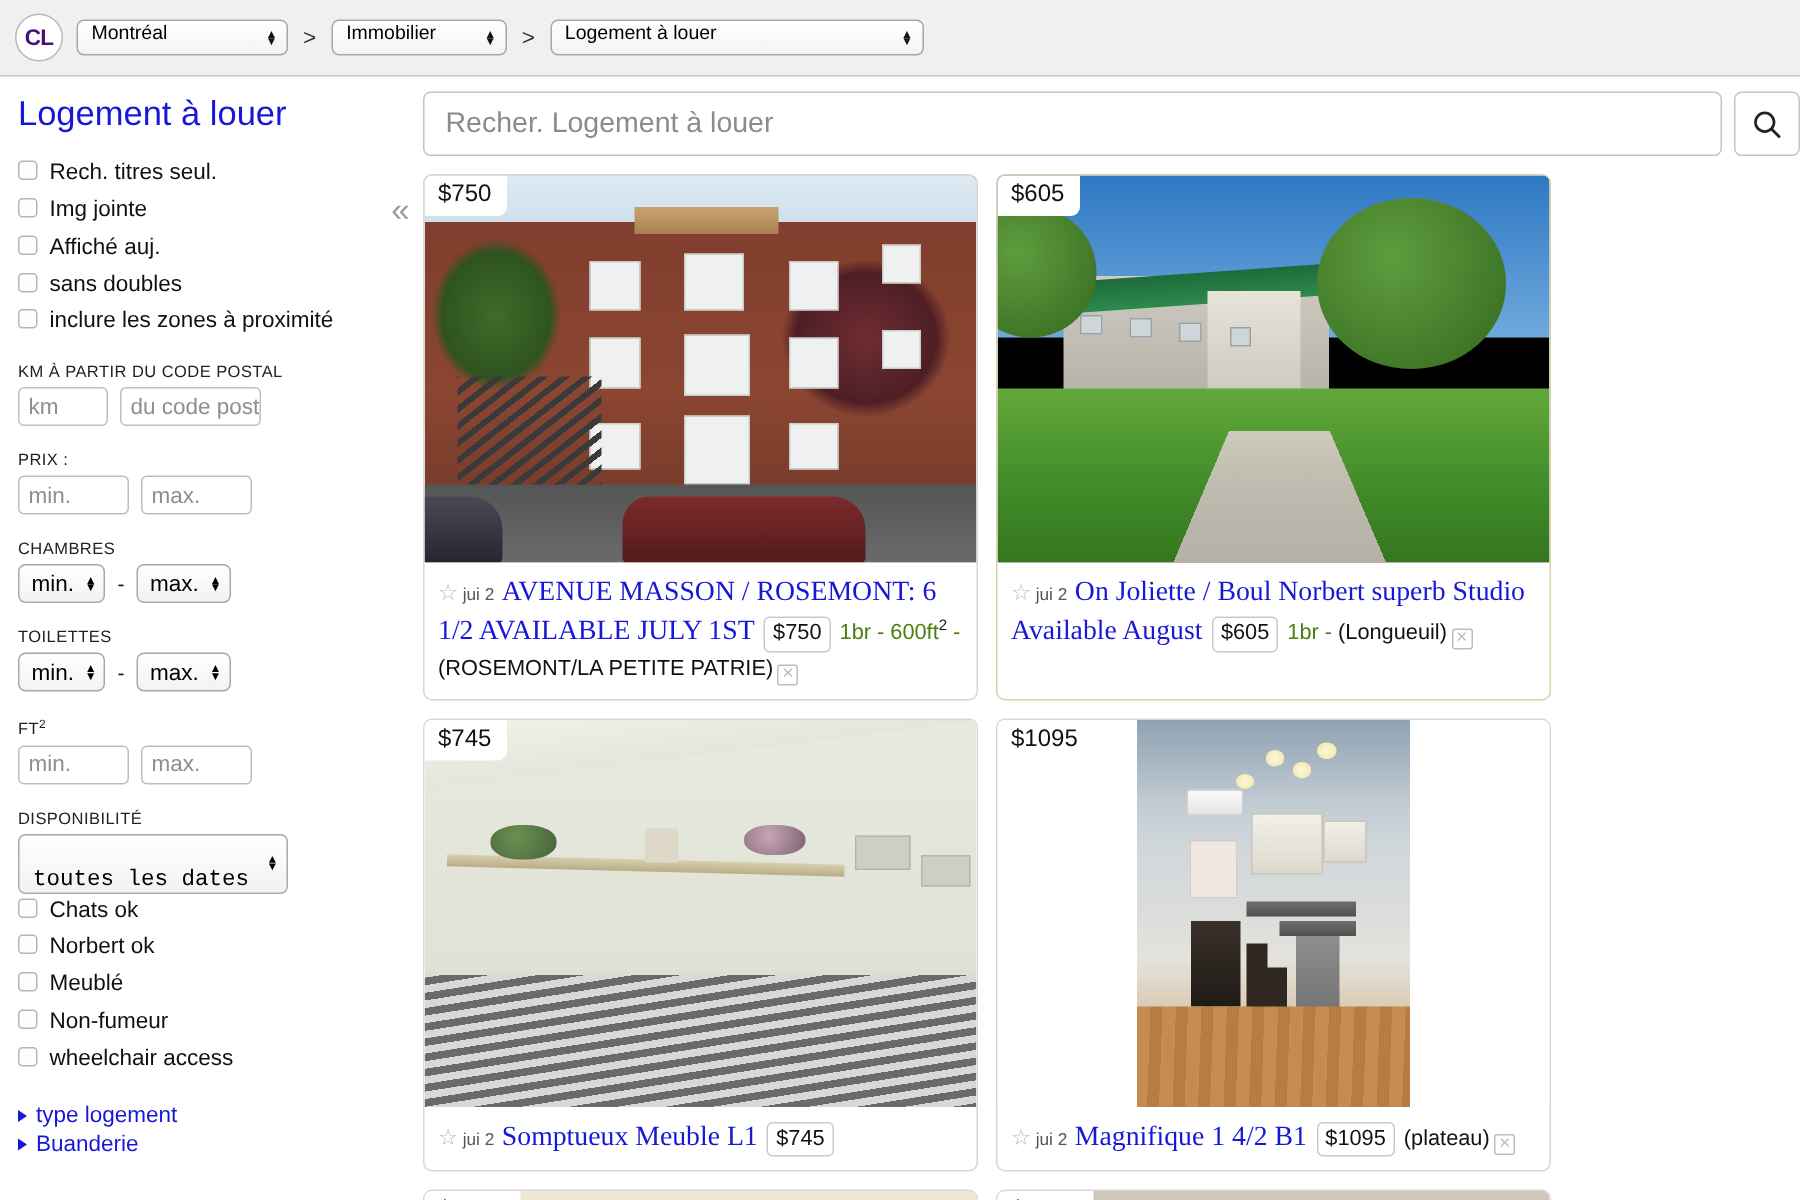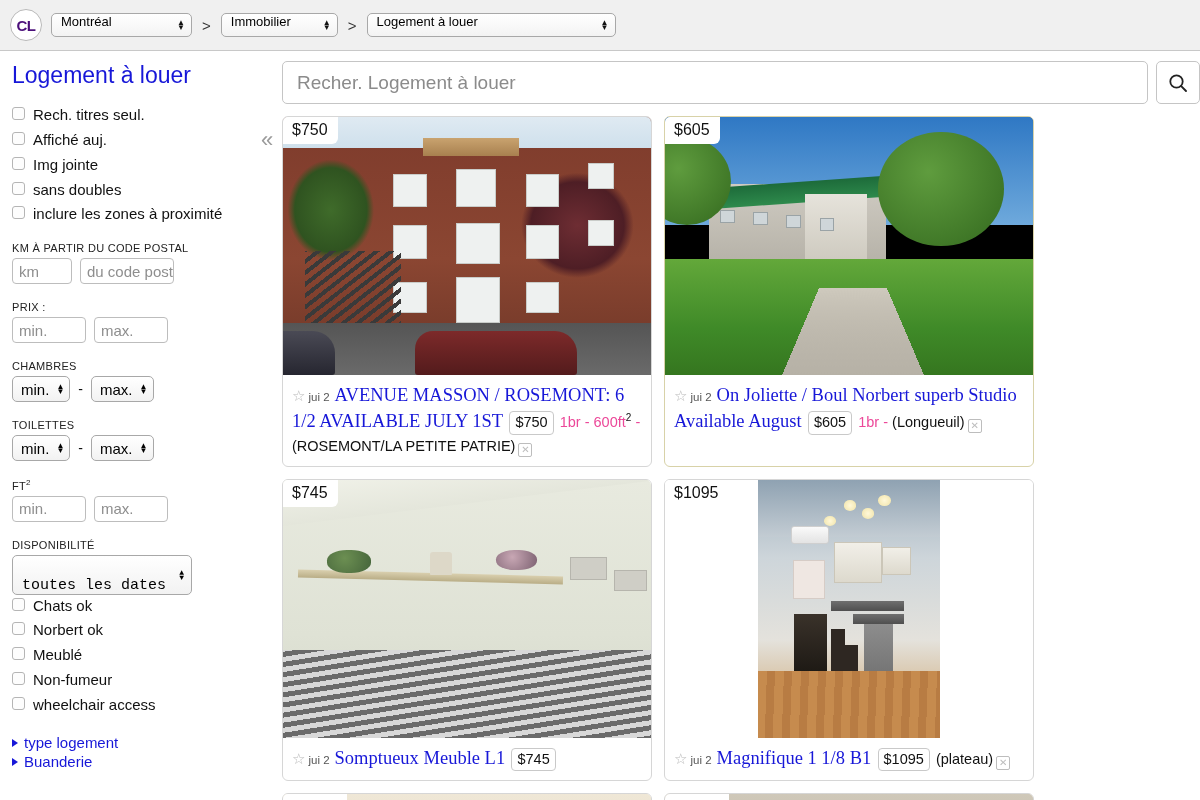--- a/index.html
+++ b/index.html
@@ -281,21 +281,21 @@
   .pricetag {
     display: inline-block;
     border: 1px solid #c9c9c9;
     border-radius: 4px;
     padding: 0px 5px 1px 5px;
     font-size: 14.5px;
     background: #fff;
     color: #111;
     margin: 0 2px;
   }
-  .attr { font-size: 14.5px; color: #ec4899; }
+  .attr { font-size: 14.5px; color: #4d7c0f; }
   .hood { font-size: 14.5px; color: #111; }
   .sup { font-size: 10px; vertical-align: super; }
   .binicon {
     display: inline-block;
     width: 14px; height: 14px;
     border: 1px solid #bdbdbd;
     border-radius: 2px;
     color: #bdbdbd;
     font-size: 10px;
     line-height: 12px;
@@ -415,25 +415,25 @@
   <div id="sidebar">
     <div id="sb-title">Logement à louer</div>
 
     <div id="top-cbs">
         <div class="cbrow">
           <span class="cbox"></span>
           <span class="cblabel">Rech. titres seul.</span>
         </div>
         <div class="cbrow">
           <span class="cbox"></span>
+          <span class="cblabel">Img jointe</span>
+        </div>
+        <div class="cbrow">
+          <span class="cbox"></span>
           <span class="cblabel">Affiché auj.</span>
-        </div>
-        <div class="cbrow">
-          <span class="cbox"></span>
-          <span class="cblabel">Img jointe</span>
         </div>
         <div class="cbrow">
           <span class="cbox"></span>
           <span class="cblabel">sans doubles</span>
         </div>
         <div class="cbrow">
           <span class="cbox"></span>
           <span class="cblabel">inclure les zones à proximité</span>
         </div>
       </div>
@@ -641,21 +641,21 @@
                 <div class="counter" style="left:40%;top:47%;width:40%;height:4%"></div>
                 <div class="counter" style="left:52%;top:52%;width:28%;height:4%"></div>
                 <div style="position:absolute;left:58%;top:56%;width:16%;height:36%;background:linear-gradient(#8d8d8d,#5f5f5f)"></div>
                 <div class="stool" style="left:40%;top:58%;width:8%;height:22%"></div>
                 <div class="stool" style="left:46%;top:64%;width:9%;height:28%"></div>
                 <div style="position:absolute;left:20%;top:52%;width:18%;height:22%;background:linear-gradient(#3a322a,#1e1a15)"></div>
                 <div class="floor"></div>
               </div>
               <div class="price-badge">$1095</div>
             </div>
-            <div class="meta"><span class="star">☆</span><span class="dt">jui 2</span><span class="ttl">Magnifique 1 1/8 B1</span> <span class="pricetag">$1095</span><span class="hood"> (plateau)</span><span class="binicon">✕</span></div>
+            <div class="meta"><span class="star">☆</span><span class="dt">jui 2</span><span class="ttl">Magnifique 1 4/2 B1</span> <span class="pricetag">$1095</span><span class="hood"> (plateau)</span><span class="binicon">✕</span></div>
           </div>
           <div class="card">
             <div class="thumb">
               <div class="pic p-living">
                 <div class="wall"></div>
                 <div style="position:absolute;left:38%;top:2%;width:16%;height:7%;background:radial-gradient(ellipse,#fff7dd,rgba(255,247,221,0))"></div>
               </div>
               <div class="price-badge">$1395</div>
             </div>
           </div>

